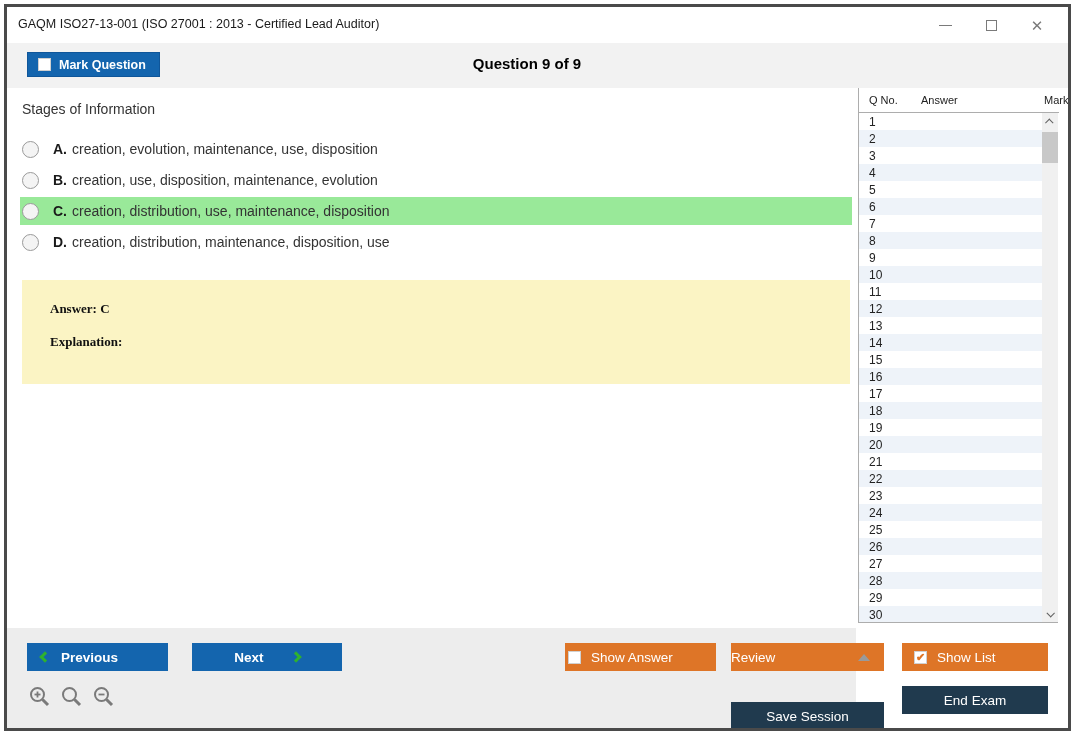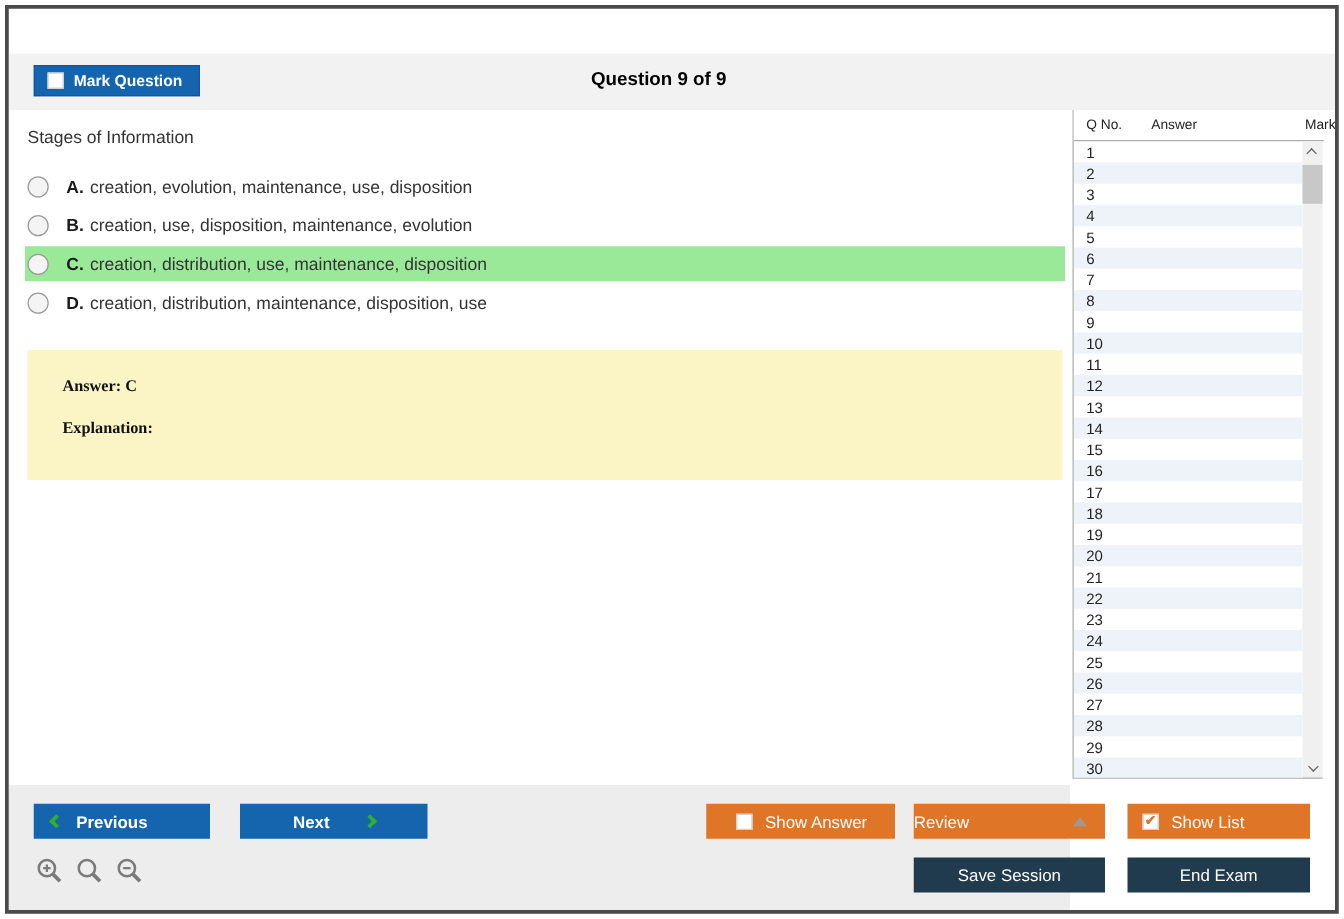--- a/index.html
+++ b/index.html
@@ -61,34 +61,48 @@
   .footer { position:absolute; left:0; top:621px; width:849px; height:100px; background:#ededed; }
   .btn { position:absolute; height:28px; display:flex; align-items:center; color:#ffffff; cursor:default; }
   .btn-blue { background:#1465ae; }
   .btn-orange { background:#de7527; }
   .btn-navy { background:#203a4e; }
   .chev { width:8px; height:8px; border-left:3px solid #2fb12f; border-bottom:3px solid #2fb12f; flex:0 0 auto; }
   .chev-left { transform:rotate(45deg); }
   .chev-right { transform:rotate(-135deg); }
   .prev-btn { left:20px; top:15px; width:141px; padding-left:14px; gap:12px; font-weight:bold; font-size:13.5px; }
   .next-btn { left:185px; top:15px; width:150px; justify-content:center; gap:28px; font-weight:bold; font-size:13.5px; }
-  .show-answer-btn { left:558px; top:15px; width:151px; padding-left:24px; gap:10px; font-size:13.5px; }
+  .show-answer-btn { left:558px; top:15px; width:151px; padding-left:3px; gap:10px; font-size:13.5px; }
   .review-btn { left:724px; top:15px; width:153px; font-size:13.5px; }
   .tri-up { position:absolute; right:14px; top:11px; width:0; height:0; border-left:6px solid transparent; border-right:6px solid transparent; border-bottom:7px solid #9a9a9a; }
   .show-list-btn { left:895px; top:15px; width:146px; padding-left:12px; gap:10px; font-size:13.5px; }
-  .save-btn { left:724px; top:58px; width:153px; justify-content:center; font-size:13.5px; }
+  .save-btn { left:724px; top:74px; width:153px; justify-content:center; font-size:13.5px; }
   .end-btn { left:895px; top:58px; width:146px; justify-content:center; font-size:13.5px; }
   .zoom-bar { position:absolute; left:21px; top:57px; display:flex; gap:8px; }
   .zoom-icon { width:24px; height:24px; }
 </style>
 </head>
 <body>
 
 <div class="window">
 
+  <div class="titlebar">
+    <div class="title-text">GAQM ISO27-13-001 (ISO 27001 : 2013 - Certified Lead Auditor)</div>
+    <div class="win-controls">
+      <div class="win-btn">
+          <span class="glyph-min"></span>
+        </div>
+      <div class="win-btn">
+          <span class="glyph-max"></span>
+        </div>
+      <div class="win-btn">
+          <span class="glyph-close">✕</span>
+        </div>
+    </div>
+  </div>
 
   <div class="header-band">
     <div class="q-counter">Question 9 of 9</div>
     <div class="mark-btn">
       <span class="checkbox"></span>
       <span>Mark Question</span>
     </div>
   </div>
 
   <div class="main">

